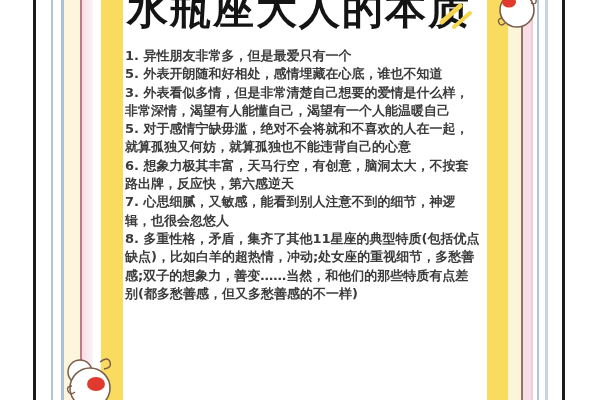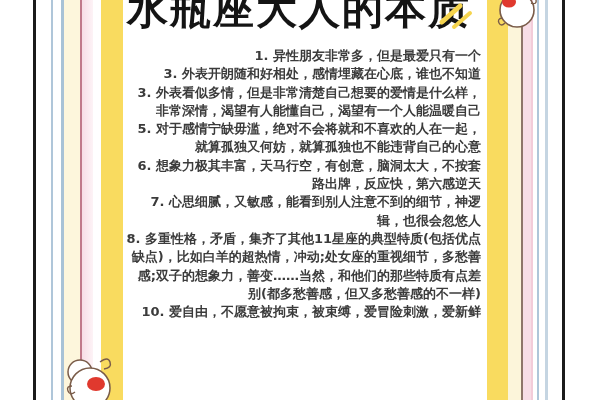--- a/index.html
+++ b/index.html
@@ -28,21 +28,21 @@
   
   .title{
     position:absolute;top:-18px;left:127px;
     font-size:41px;font-weight:900;color:#141414;
     letter-spacing:2px;white-space:nowrap;
   }
   .sparkle{position:absolute;left:436px;top:0;width:40px;height:30px;}
   
   .list{
     position:absolute;left:125px;top:47px;width:356px;
-    font-size:13px;line-height:18.3px;font-weight:700;color:#3b3b3b;text-align:right;
+    font-size:13px;line-height:18.3px;font-weight:700;color:#3b3b3b;
   }
   .list .item{margin:0;padding:0;}
   
   .blob-tr{position:absolute;left:486px;top:-8px;width:64px;height:44px;}
   .bunny-bl{position:absolute;left:56px;top:350px;width:70px;height:50px;}
 </style>
 </head>
 <body>
 
 <div class="stripe s-black-l"></div>
@@ -79,20 +79,19 @@
 <svg class="bunny-bl" viewBox="0 0 70 50">
   <circle cx="24" cy="22" r="12" fill="#ffffff" stroke="#7a5c49" stroke-width="1.5"></circle>
   <circle cx="34" cy="38" r="20" fill="#ffffff" stroke="#7a5c49" stroke-width="1.5"></circle>
   <path d="M44 12 q8 -6 10 0 q2 6 -6 7" fill="none" stroke="#7a5c49" stroke-width="1.5"></path>
   <ellipse cx="40" cy="34" rx="9" ry="7" fill="#e0392e"></ellipse>
   <path d="M16 36 q-6 0 -4 5 q2 5 7 1" fill="none" stroke="#7a5c49" stroke-width="1.4"></path>
 </svg>
 
 <div class="list">
   <div class="item">1. 异性朋友非常多，但是最爱只有一个</div>
-  <div class="item">3. 外表开朗随和好相处，感情埋藏在心底，谁也不知道</div>
+  <div class="item">5. 外表开朗随和好相处，感情埋藏在心底，谁也不知道</div>
   <div class="item">3. 外表看似多情，但是非常清楚自己想要的爱情是什么样，非常深情，渴望有人能懂自己，渴望有一个人能温暖自己</div>
   <div class="item">5. 对于感情宁缺毋滥，绝对不会将就和不喜欢的人在一起，就算孤独又何妨，就算孤独也不能违背自己的心意</div>
   <div class="item">6. 想象力极其丰富，天马行空，有创意，脑洞太大，不按套路出牌，反应快，第六感逆天</div>
   <div class="item">7. 心思细腻，又敏感，能看到别人注意不到的细节，神逻辑，也很会忽悠人</div>
   <div class="item">8. 多重性格，矛盾，集齐了其他11星座的典型特质(包括优点缺点)，比如白羊的超热情，冲动;处女座的重视细节，多愁善感;双子的想象力，善变……当然，和他们的那些特质有点差别(都多愁善感，但又多愁善感的不一样)</div>
-  <div class="item">10. 爱自由，不愿意被拘束，被束缚，爱冒险刺激，爱新鲜</div>
 </div>
 
 </body></html>

